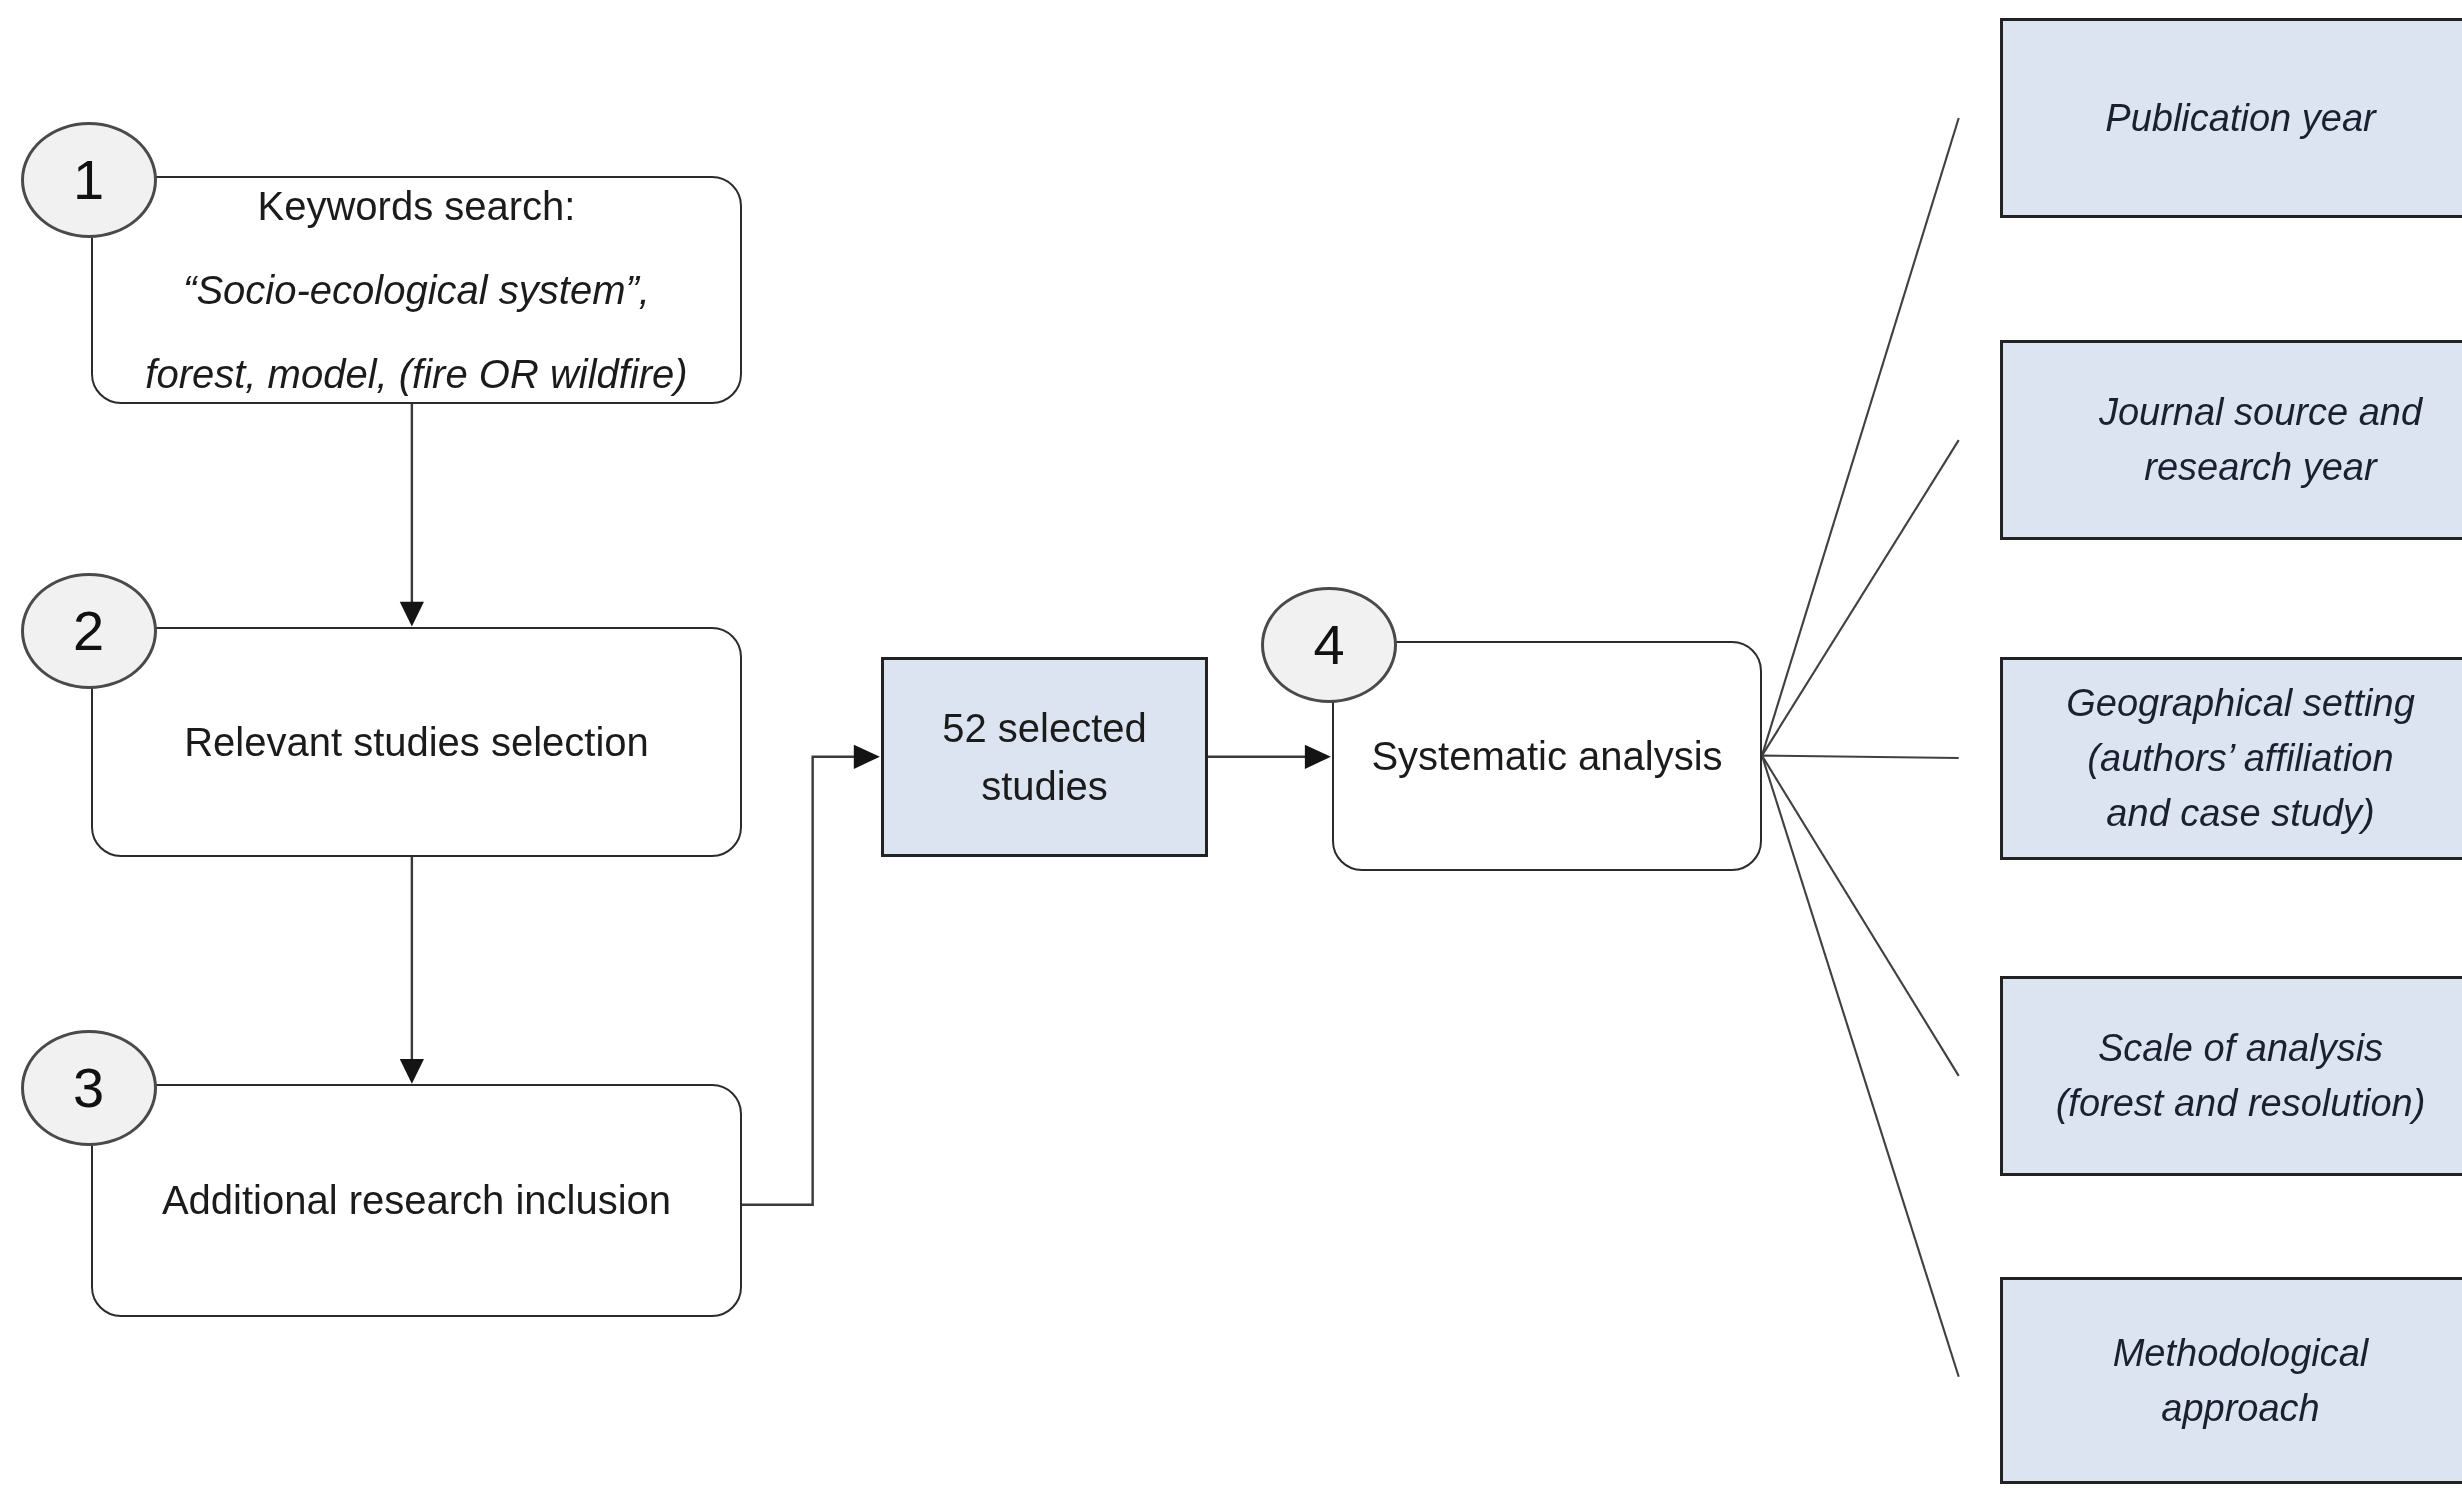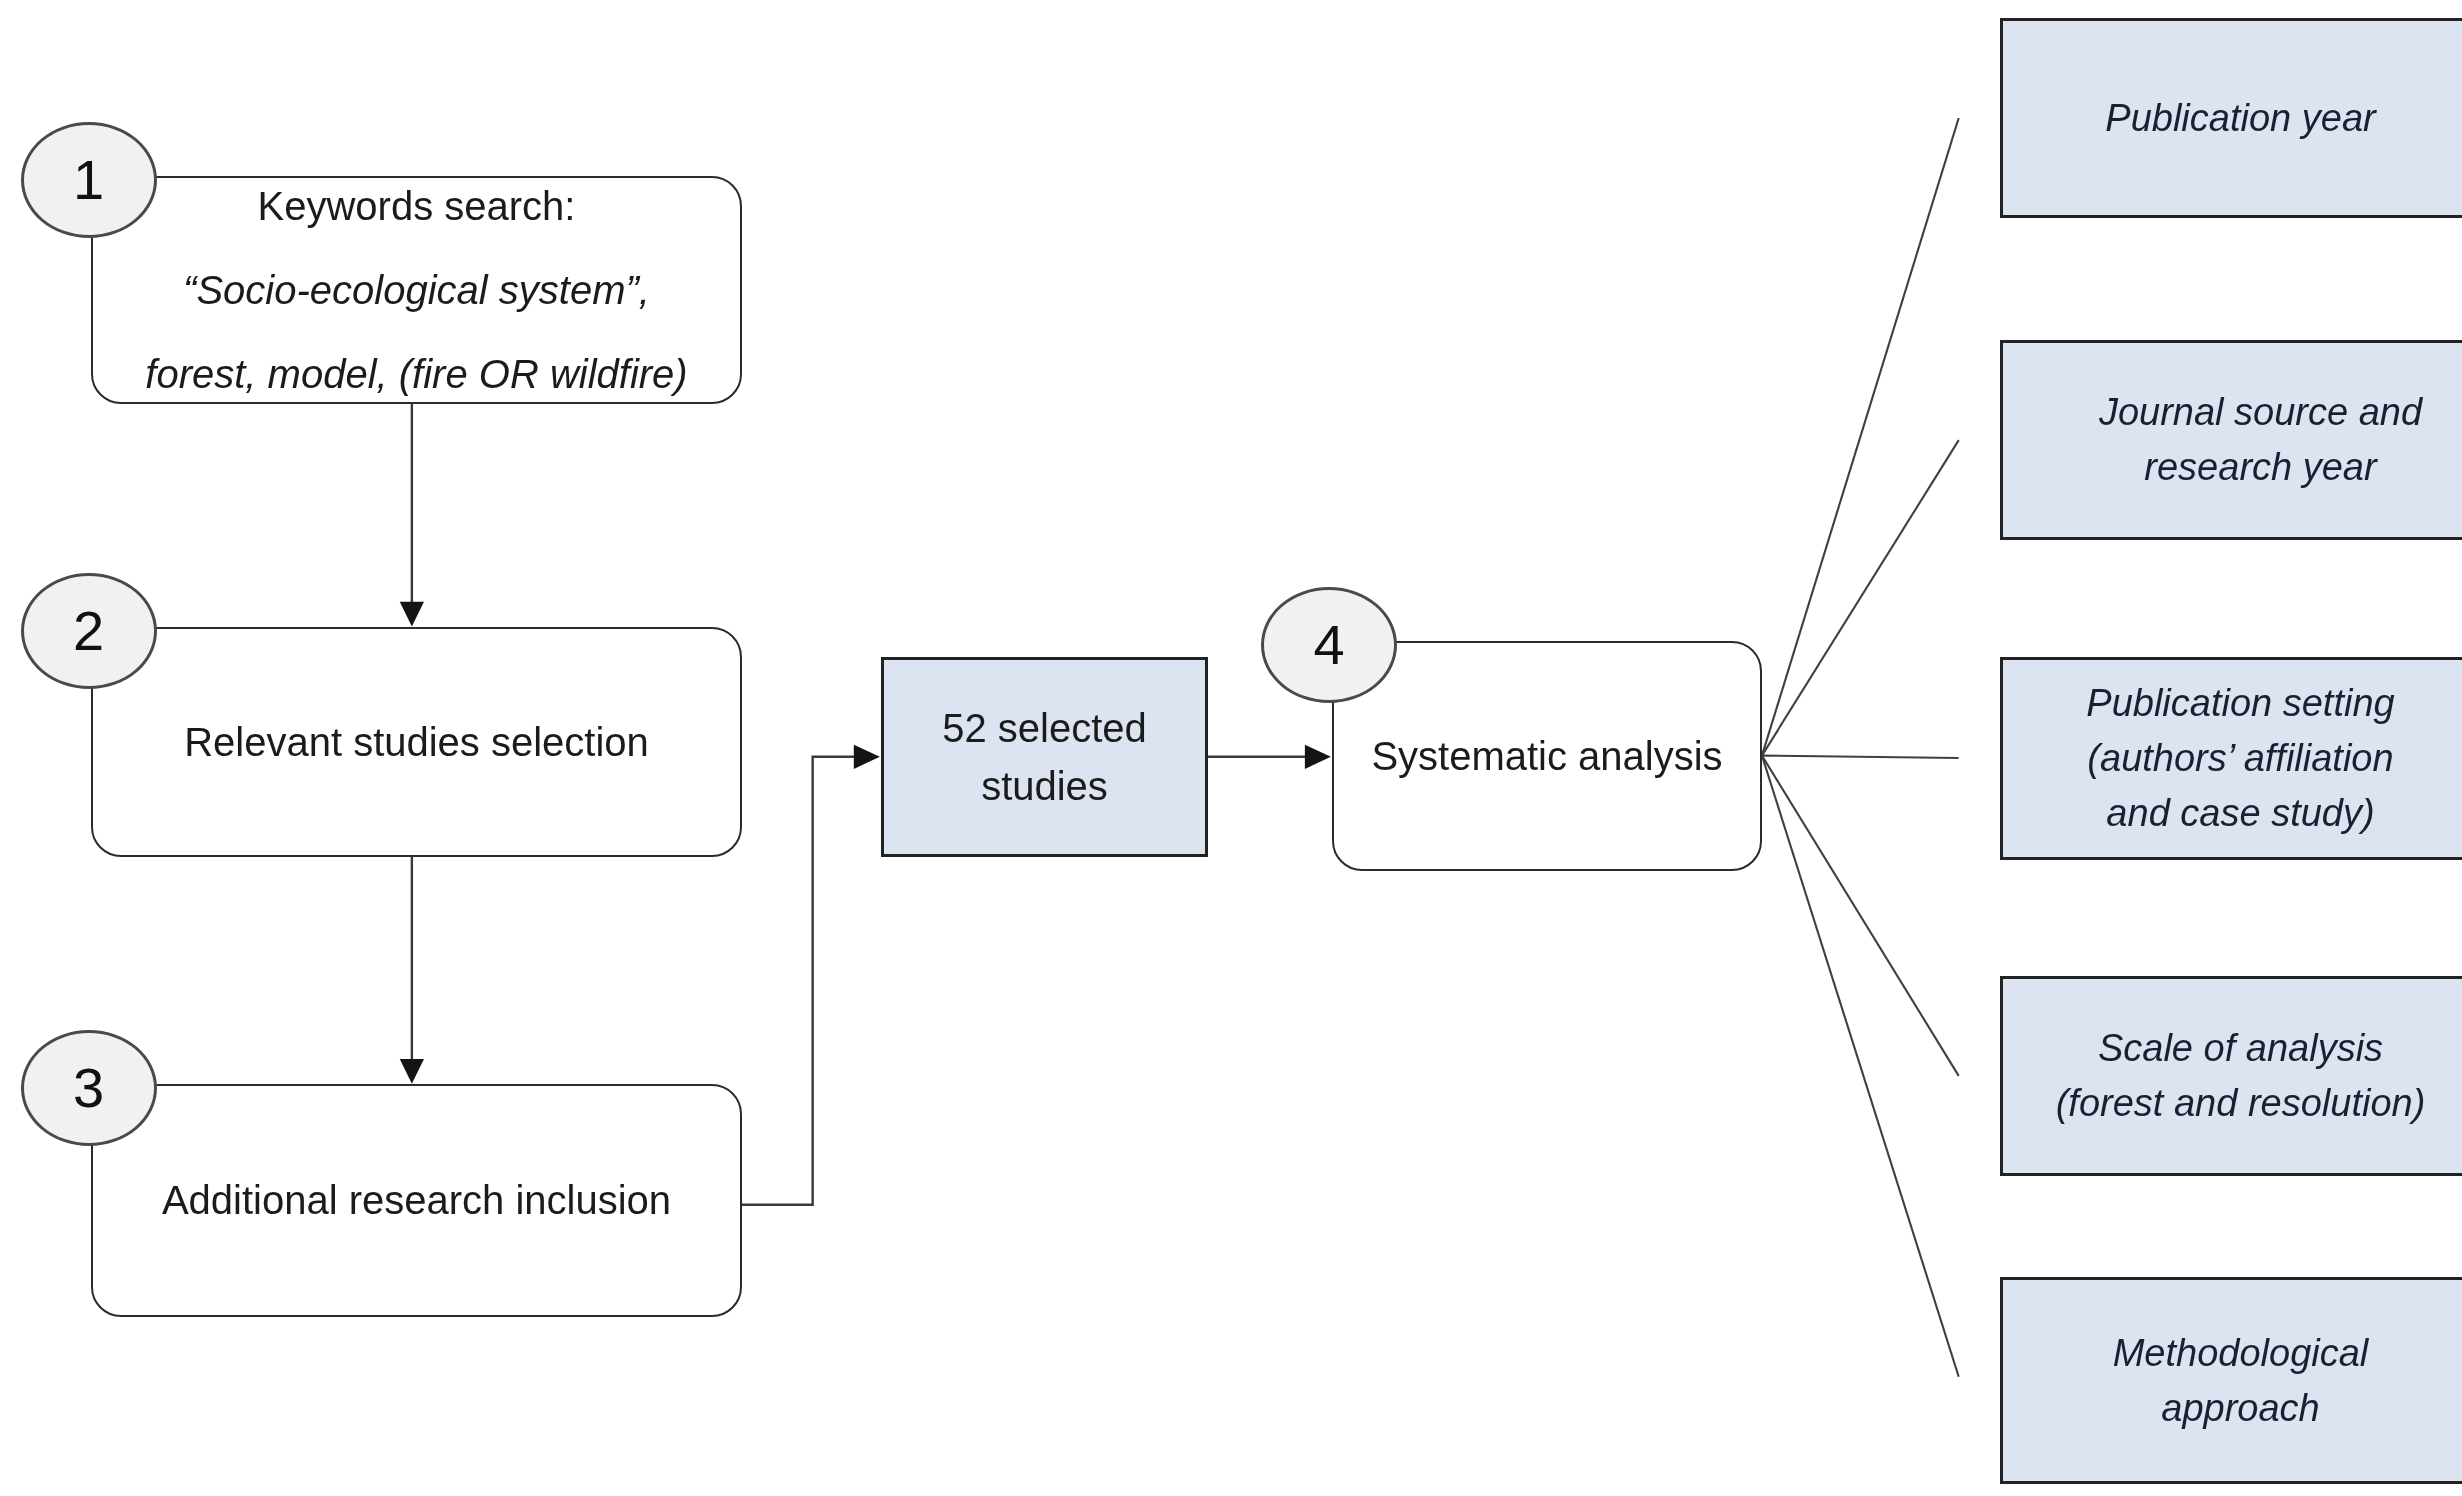--- a/index.html
+++ b/index.html
@@ -118,21 +118,21 @@
   </div>
 
   <div class="bluebox rbox" id="rboxA">
     <div class="rline">Publication year</div>
   </div>
   <div class="bluebox rbox" id="rboxB">
     <div class="rline">Journal source and</div>
     <div class="rline">research year</div>
   </div>
   <div class="bluebox rbox" id="rboxC">
-    <div class="rline">Publication setting</div>
+    <div class="rline">Geographical setting</div>
     <div class="rline">(authors’ affiliation</div>
     <div class="rline">and case study)</div>
   </div>
   <div class="bluebox rbox" id="rboxD">
     <div class="rline">Scale of analysis</div>
     <div class="rline">(forest and resolution)</div>
   </div>
   <div class="bluebox rbox" id="rboxE">
     <div class="rline">Methodological</div>
     <div class="rline">approach</div>

